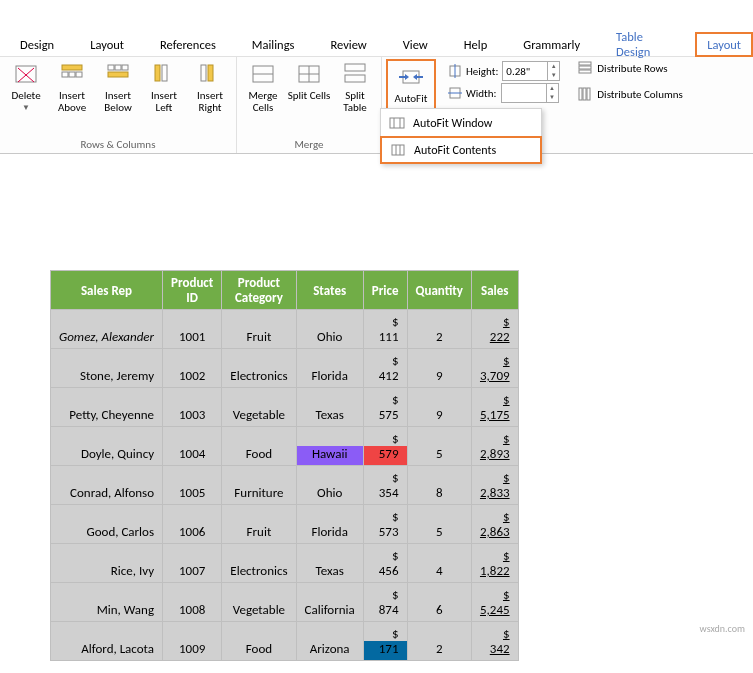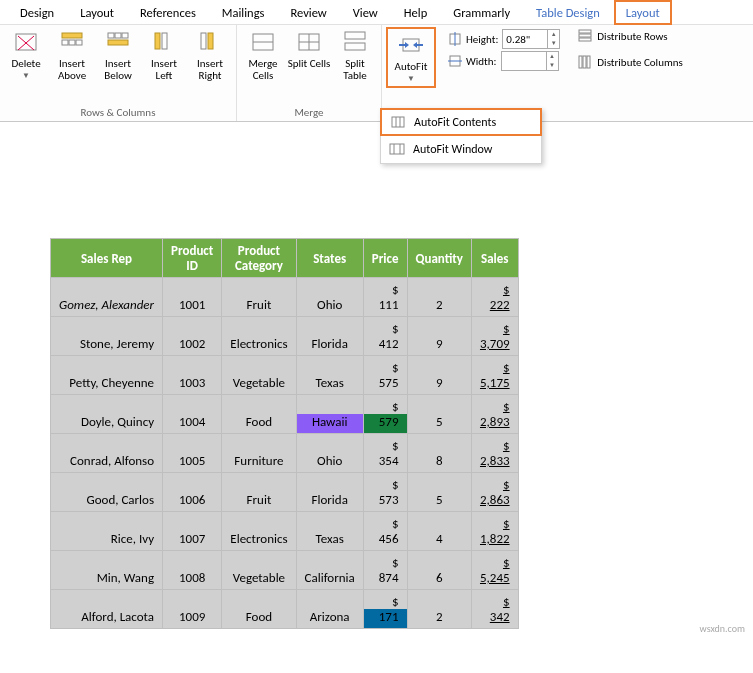--- a/index.html
+++ b/index.html
@@ -1,19 +1,19 @@
 <!DOCTYPE html>
 <html><head>
 <meta charset="utf-8">
 <style>
 * { box-sizing: border-box; margin: 0; padding: 0; }
 body { font-family: "Segoe UI", Calibri, sans-serif; font-size: 12px; background: #fff; width: 753px; }
 
 
-.tabs { display: flex; height: 24px; align-items: center; padding-left: 8px; gap: 2px; }
+.tabs { display: flex; height: 24px; align-items: center; padding-left: 8px; gap: 12px; margin-top: 32px; }
 .tab { padding: 3px 10px; font-size: 12.5px; color: #000; border: 2px solid transparent; }
 .tab.highlight { border: 2px solid #ED7D31; }
 .tab.td { color: #4472C4; }
 .tab.ly { color: #4472C4; }
 
 
 .ribbon { display: flex; border-top: 1px solid #e1e1e1; border-bottom: 1px solid #c8c8c8; height: 98px; background: #fdfdfd; }
 .group { display: flex; flex-direction: column; border-right: 1px solid #e1e1e1; padding: 2px 4px 0 4px; }
 .group-body { flex: 1; display: flex; align-items: flex-start; gap: 2px; }
 .group-label { text-align: center; font-size: 11px; color: #666; padding: 2px 0; }
@@ -236,39 +236,39 @@
           <span>Distribute Columns</span>
         </div>
       </div>
     </div>
     <div class="group-label">&nbsp;</div>
   </div>
 
 </div>
 
 <div class="autofit-menu">
+  <div class="item">
+    <span class="mico">
+        <svg width="16" height="16">
+          <rect x="1" y="3" width="14" height="10" fill="none" stroke="#888"></rect>
+          <line x1="5" y1="3" x2="5" y2="13" stroke="#888"></line>
+          <line x1="11" y1="3" x2="11" y2="13" stroke="#888"></line>
+        </svg>
+      </span>
+    <span>AutoFit Window</span>
+  </div>
   <div class="item hi">
     <span class="mico">
         <svg width="16" height="16">
           <rect x="2" y="3" width="12" height="10" fill="none" stroke="#888"></rect>
           <line x1="6" y1="3" x2="6" y2="13" stroke="#888"></line>
           <line x1="10" y1="3" x2="10" y2="13" stroke="#888"></line>
         </svg>
       </span>
     <span>AutoFit Contents</span>
-  </div>
-  <div class="item">
-    <span class="mico">
-        <svg width="16" height="16">
-          <rect x="1" y="3" width="14" height="10" fill="none" stroke="#888"></rect>
-          <line x1="5" y1="3" x2="5" y2="13" stroke="#888"></line>
-          <line x1="11" y1="3" x2="11" y2="13" stroke="#888"></line>
-        </svg>
-      </span>
-    <span>AutoFit Window</span>
   </div>
 </div>
 
 <table class="doctable">
   <thead>
     <tr>
       <th>Sales Rep</th>
       <th>Product<br>ID</th>
       <th>Product<br>Category</th>
       <th>States</th>
@@ -339,21 +339,21 @@
         <td style="border-bottom: none; padding-bottom: 0px; background: rgb(208, 208, 208);"></td>
         <td class="money" style="border-bottom: none; padding-bottom: 0px; background: rgb(208, 208, 208);">$</td>
         <td style="border-bottom: none; padding-bottom: 0px; background: rgb(208, 208, 208);"></td>
         <td class="sal" style="border-bottom: none; padding-bottom: 0px; background: rgb(208, 208, 208);">$</td>
       </tr>
       <tr>
         <td class="right" style="border-top: none; padding-top: 0px; background: rgb(208, 208, 208);">Doyle, Quincy</td>
         <td style="border-top: none; padding-top: 0px; background: rgb(208, 208, 208);">1004</td>
         <td style="border-top: none; padding-top: 0px; background: rgb(208, 208, 208);">Food</td>
         <td style="border-top: none; padding-top: 0px; background: #8b5cf6;">Hawaii</td>
-        <td class="money" style="border-top: none; padding-top: 0px; background: #15803d;">579</td>
+        <td class="money" style="border-top: none; padding-top: 0px; background: #ef4444;">579</td>
         <td style="border-top: none; padding-top: 0px; background: rgb(208, 208, 208);">5</td>
         <td class="sal" style="border-top: none; padding-top: 0px; background: rgb(208, 208, 208);">2,893</td>
       </tr>
       <tr class="bandw">
         <td style="border-bottom: none; padding-bottom: 0px; background: rgb(208, 208, 208);"></td>
         <td style="border-bottom: none; padding-bottom: 0px; background: rgb(208, 208, 208);"></td>
         <td style="border-bottom: none; padding-bottom: 0px; background: rgb(208, 208, 208);"></td>
         <td style="border-bottom: none; padding-bottom: 0px; background: rgb(208, 208, 208);"></td>
         <td class="money" style="border-bottom: none; padding-bottom: 0px; background: rgb(208, 208, 208);">$</td>
         <td style="border-bottom: none; padding-bottom: 0px; background: rgb(208, 208, 208);"></td>

